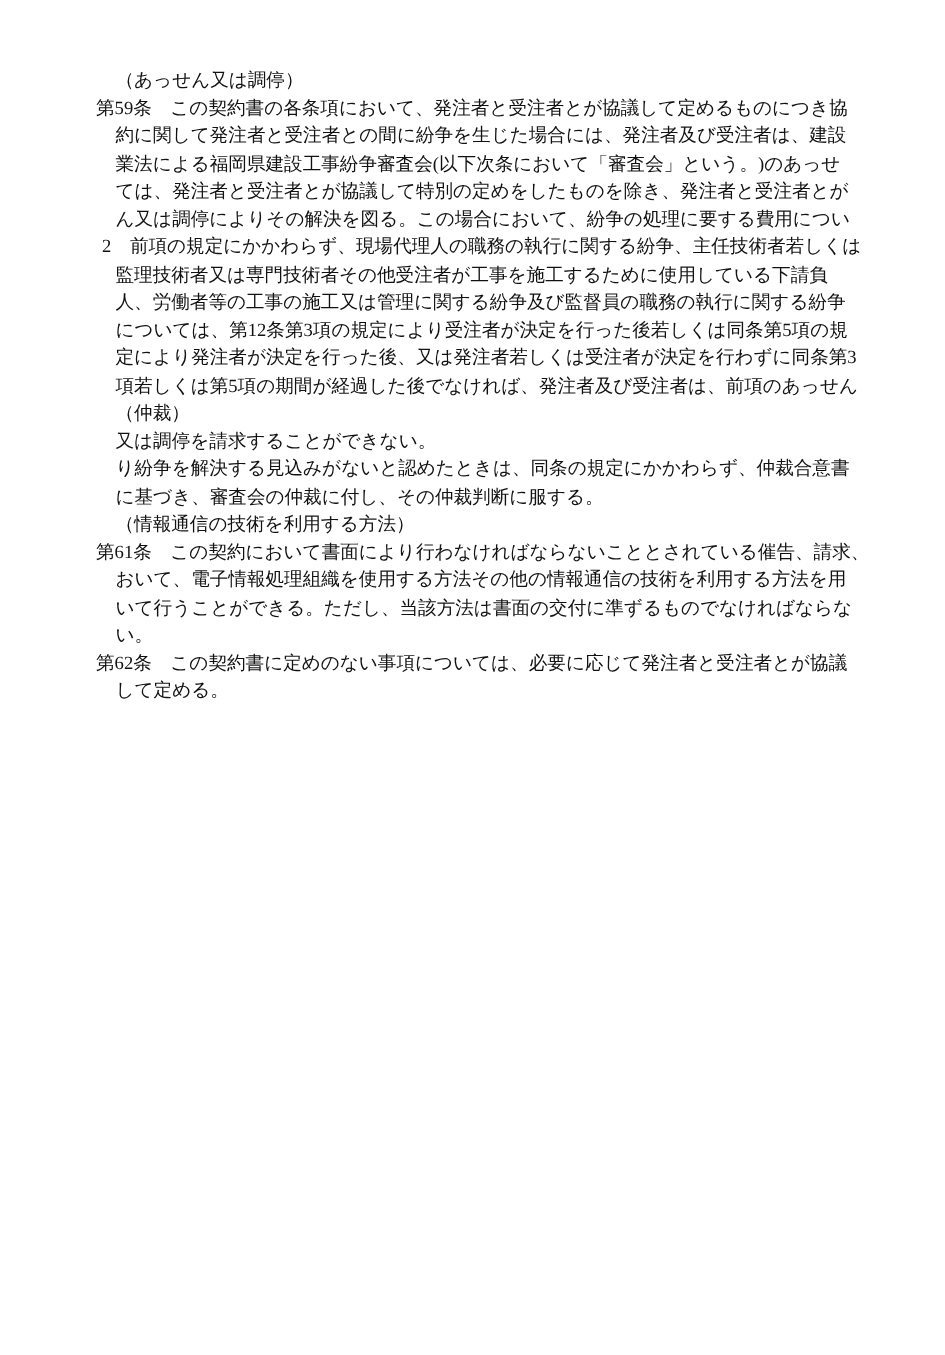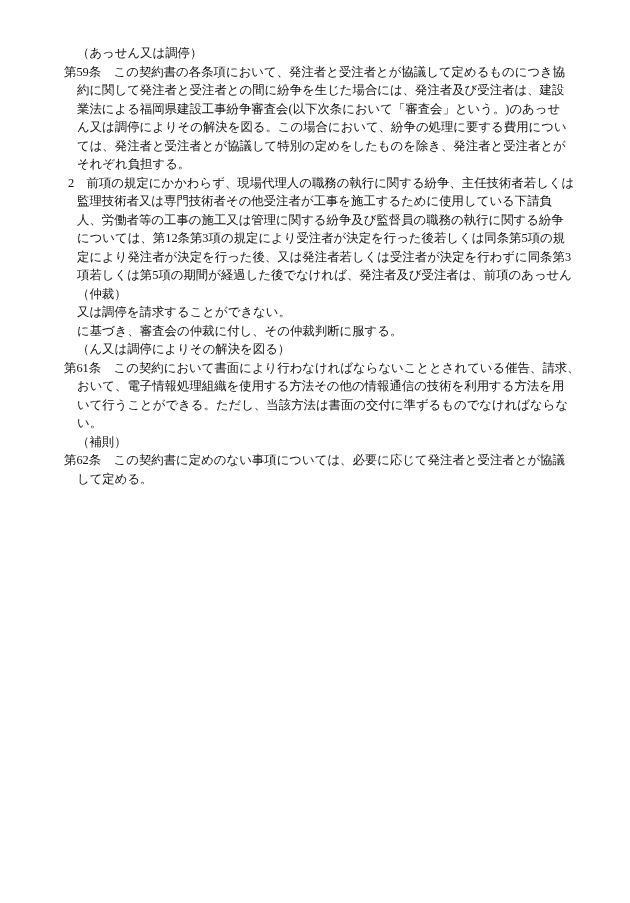--- a/index.html
+++ b/index.html
@@ -38,34 +38,33 @@
 </style>
 </head>
 <body>
 
 <div class="page">
   <div class="textblock">
     <div class="line ind">（あっせん又は調停）</div>
     <div class="line">第59条　この契約書の各条項において、発注者と受注者とが協議して定めるものにつき協</div>
     <div class="line ind">約に関して発注者と受注者との間に紛争を生じた場合には、発注者及び受注者は、建設</div>
     <div class="line ind">業法による福岡県建設工事紛争審査会(以下次条において「審査会」という。)のあっせ</div>
+    <div class="line ind">ては、発注者と受注者とが協議して特別の定めをしたものを除き、発注者と受注者とが</div>
     <div class="line ind">ん又は調停によりその解決を図る。この場合において、紛争の処理に要する費用につい</div>
-    <div class="line ind">ては、発注者と受注者とが協議して特別の定めをしたものを除き、発注者と受注者とが</div>
-    <div class="line ind">それぞれ負担する。</div>
     <div class="line p2">2　前項の規定にかかわらず、現場代理人の職務の執行に関する紛争、主任技術者若しくは</div>
     <div class="line ind">監理技術者又は専門技術者その他受注者が工事を施工するために使用している下請負</div>
     <div class="line ind">人、労働者等の工事の施工又は管理に関する紛争及び監督員の職務の執行に関する紛争</div>
     <div class="line ind">については、第12条第3項の規定により受注者が決定を行った後若しくは同条第5項の規</div>
     <div class="line ind">定により発注者が決定を行った後、又は発注者若しくは受注者が決定を行わずに同条第3</div>
     <div class="line ind">項若しくは第5項の期間が経過した後でなければ、発注者及び受注者は、前項のあっせん</div>
     <div class="line ind">（仲裁）</div>
     <div class="line ind">又は調停を請求することができない。</div>
+    <div class="line ind">り紛争を解決する見込みがないと認めたときは、同条の規定にかかわらず、仲裁合意書</div>
     <div class="line ind">に基づき、審査会の仲裁に付し、その仲裁判断に服する。</div>
-    <div class="line ind">（ん又は調停によりその解決を図る）</div>
+    <div class="line ind">（情報通信の技術を利用する方法）</div>
     <div class="line">第61条　この契約において書面により行わなければならないこととされている催告、請求、</div>
     <div class="line ind">おいて、電子情報処理組織を使用する方法その他の情報通信の技術を利用する方法を用</div>
     <div class="line ind">いて行うことができる。ただし、当該方法は書面の交付に準ずるものでなければならな</div>
     <div class="line ind">い。</div>
-    <div class="line ind">（補則）</div>
     <div class="line">第62条　この契約書に定めのない事項については、必要に応じて発注者と受注者とが協議</div>
     <div class="line ind">して定める。</div>
   </div>
 </div>
 
 </body></html>

